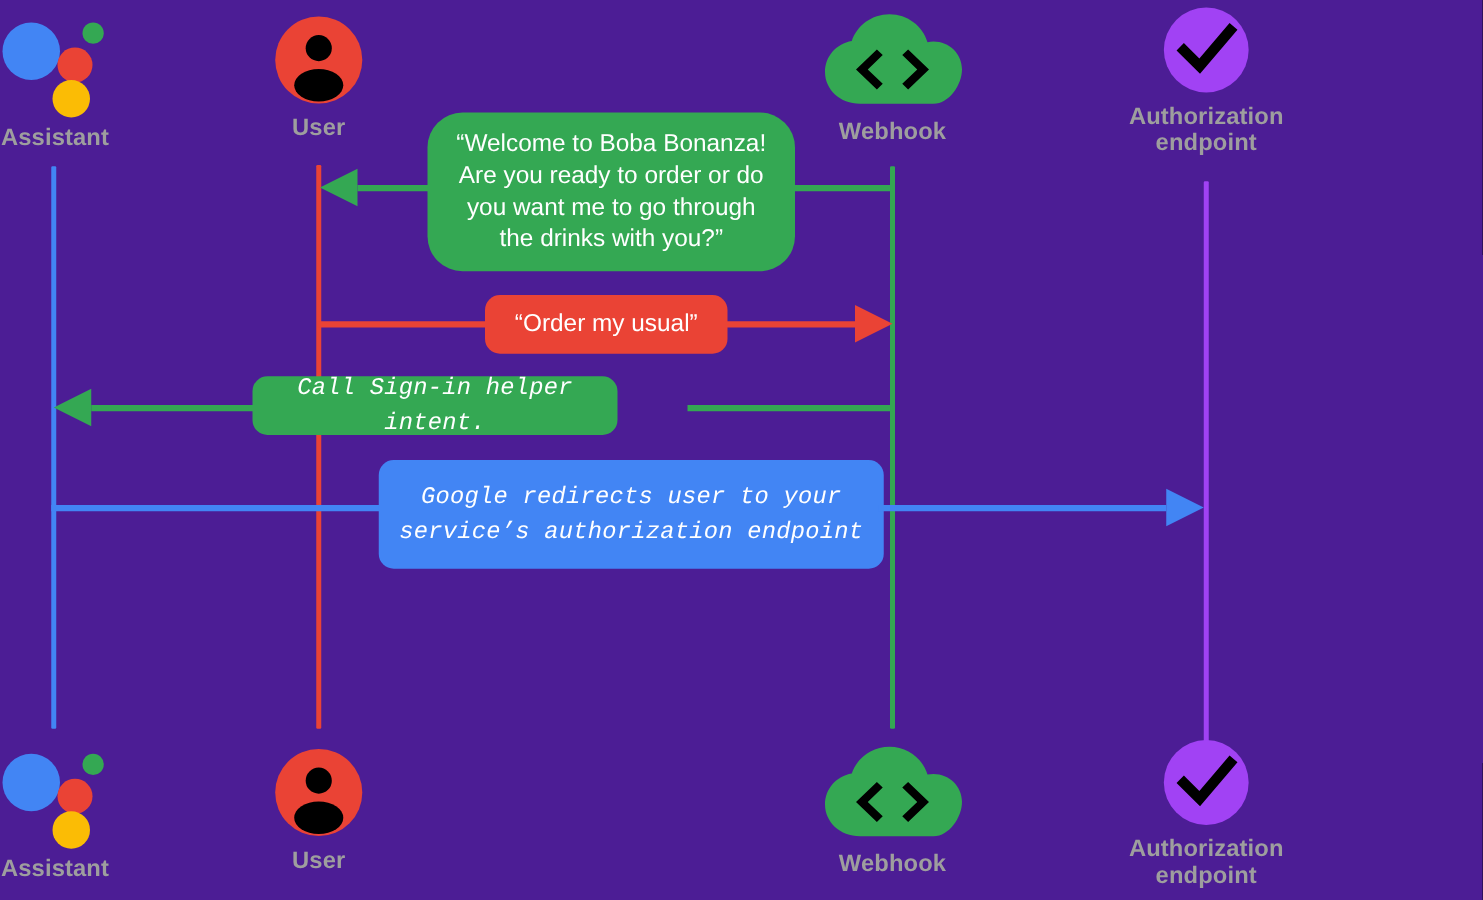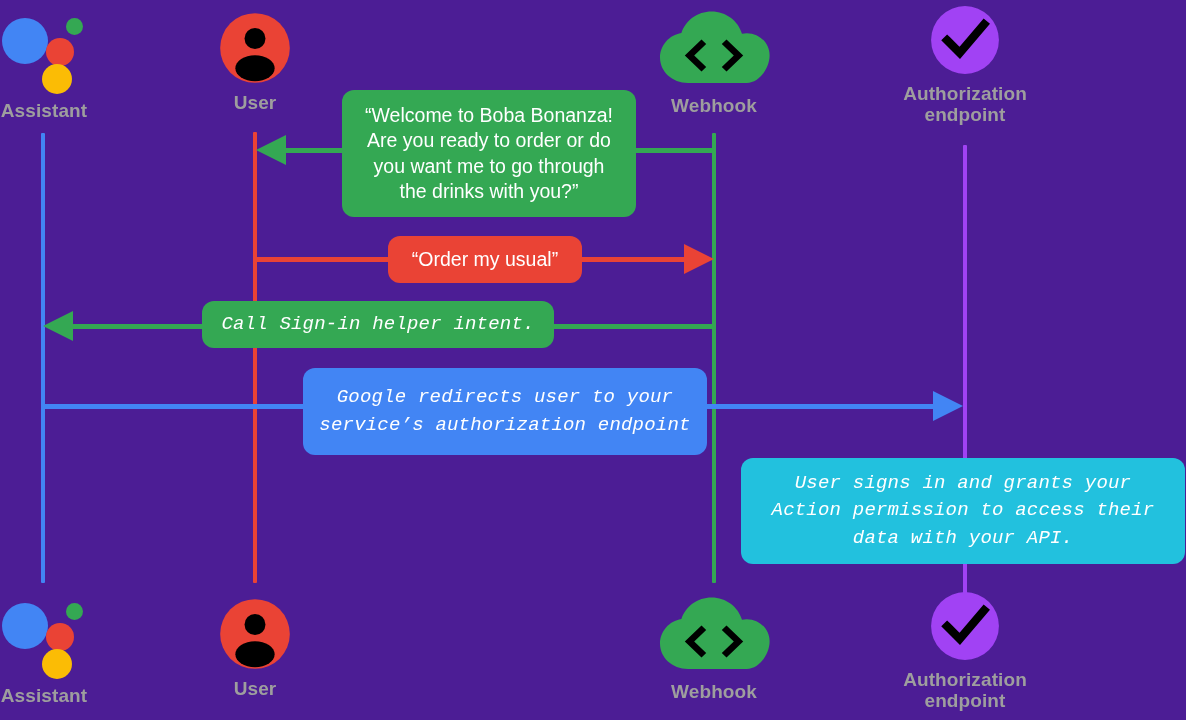--- a/index.html
+++ b/index.html
@@ -87,54 +87,49 @@
       <circle cx="12" cy="12" r="11" fill="#a142f4"></circle>
       <path d="M6.2 12.1 L10.3 16.2 L18.2 6.9" stroke="#000" stroke-width="2.7" fill="none" stroke-linecap="square" stroke-linejoin="miter"></path>
     </svg>
     <div class="actor-label">Authorization
 endpoint</div>
   </div>
 
   <div class="msgline" style="left:636px;top:148px;width:78px;background:#34a853;"></div>
   <div class="arrow arrow-left" style="left:256px;top:135px;border-right-color:#34a853;"></div>
   <div class="msgline" style="left:286px;top:148px;width:58px;background:#34a853;"></div>
-  <div class="bubble sans" style="left:342px;top:90px;width:294px;height:127px;background:#34a853;padding:20px 14px;">
+  <div class="bubble sans" style="left:342px;top:90px;width:294px;height:127px;background:#34a853;padding:20px 14px;border-radius:28px;">
     <span class="txt">“Welcome to Boba Bonanza!
 Are you ready to order or do
 you want me to go through
 the drinks with you?”</span>
   </div>
 
   <div class="msgline" style="left:254px;top:257px;width:136px;background:#ea4335;"></div>
   <div class="bubble sans" style="left:388px;top:236px;width:194px;height:47px;background:#ea4335;padding:2px 12px;">
     <span class="txt">“Order my usual”</span>
   </div>
   <div class="msgline" style="left:580px;top:257px;width:104px;background:#ea4335;"></div>
   <div class="arrow arrow-right" style="left:684px;top:244px;border-left-color:#ea4335;"></div>
 
   <div class="arrow arrow-left" style="left:43px;top:311px;border-right-color:#34a853;"></div>
   <div class="msgline" style="left:73px;top:324px;width:132px;background:#34a853;"></div>
-  <div class="bubble mono" style="left:202px;top:301px;width:352px;height:47px;background:#34a853;padding:2px 14px;">
+  <div class="bubble mono" style="left:202px;top:301px;width:292px;height:47px;background:#34a853;padding:2px 14px;">
     <span class="txt">Call Sign-in helper intent.</span>
   </div>
   <div class="msgline" style="left:550px;top:324px;width:164px;background:#34a853;"></div>
 
   <div class="msgline" style="left:41px;top:404px;width:266px;background:#4285f4;"></div>
   <div class="bubble mono" style="left:303px;top:368px;width:404px;height:87px;background:#4285f4;padding:2px 10px;">
     <span class="txt">Google redirects user to your
 service’s authorization endpoint</span>
   </div>
   <div class="msgline" style="left:703px;top:404px;width:230px;background:#4285f4;"></div>
   <div class="arrow arrow-right" style="left:933px;top:391px;border-left-color:#4285f4;"></div>
 
-  <div class="bubble mono" style="left:741px;top:458px;width:444px;height:106px;background:#22c1de;padding:2px 14px;">
-    <span class="txt">User signs in and grants your
-Action permission to access their
-data with your API.</span>
-  </div>
 
   <div class="actor" style="left:-56px;top:595px;">
     <div class="assistant-logo">
       <span class="d d-blue"></span>
         <span class="d d-red"></span>
       <span class="d d-green"></span>
         <span class="d d-yellow"></span>
     </div>
     <div class="actor-label">Assistant</div>
   </div>

